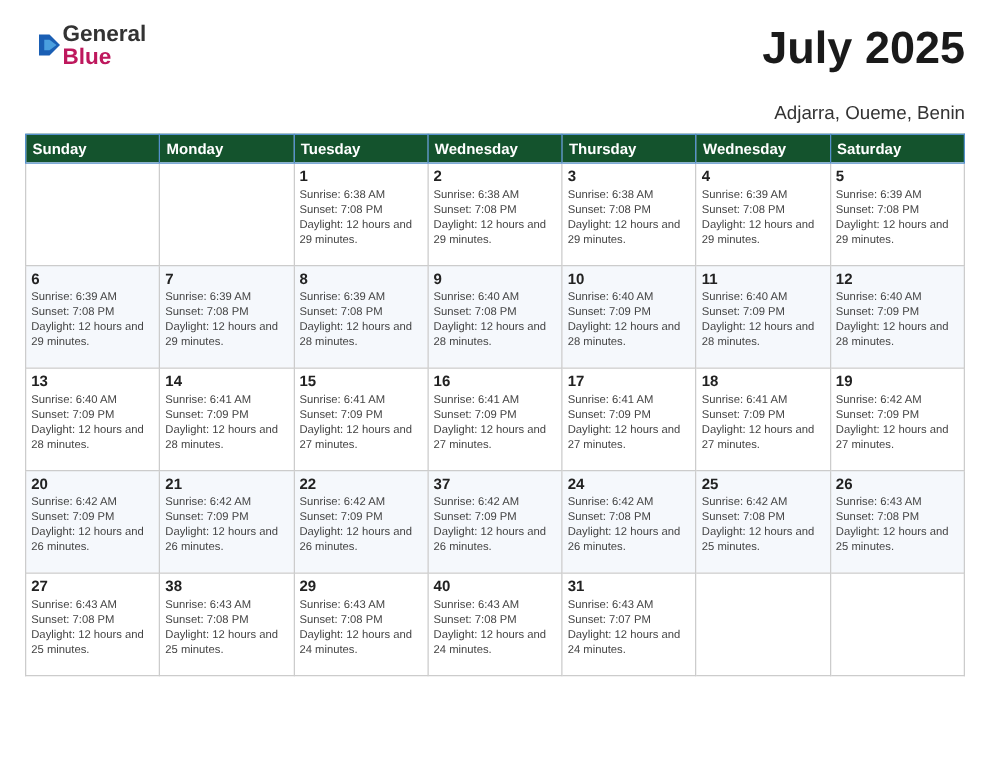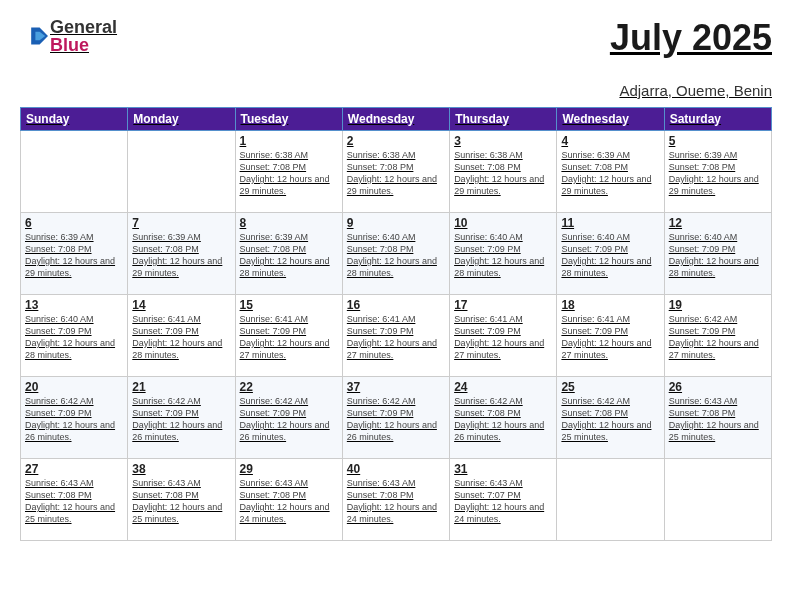--- a/index.html
+++ b/index.html
@@ -7,21 +7,20 @@
       width: 792px;
       height: 612px;
       font-family: Arial, sans-serif;
       background: #fff;
       overflow: hidden;
     }
     .page {
       width: 792px;
       height: 452px;
       padding: 18px 20px 10px 20px;
-      text-decoration: underline;
     }
     .header {
       display: flex;
       justify-content: space-between;
       align-items: flex-start;
       margin-bottom: 8px;
     }
     .logo {
       display: flex;
       align-items: center;
@@ -98,21 +97,21 @@
     .empty {
       background: #f9f9f9;
     }
     tr:nth-child(even) td {
       background: #f5f8fc;
     }
     tr:nth-child(odd) td {
       background: #fff;
     }
     .calendar thead tr th {
-      background: #4c1d95;
+      background: #14532d;
     }
   </style>
 </head>
 <body>
 
 <div class="page">
   <div class="header">
     <div class="logo">
       <svg class="logo-icon" viewBox="0 0 40 40">
         <polygon points="28,8 40,20 28,32 16,32 16,8" fill="#1a5fb4"></polygon>

